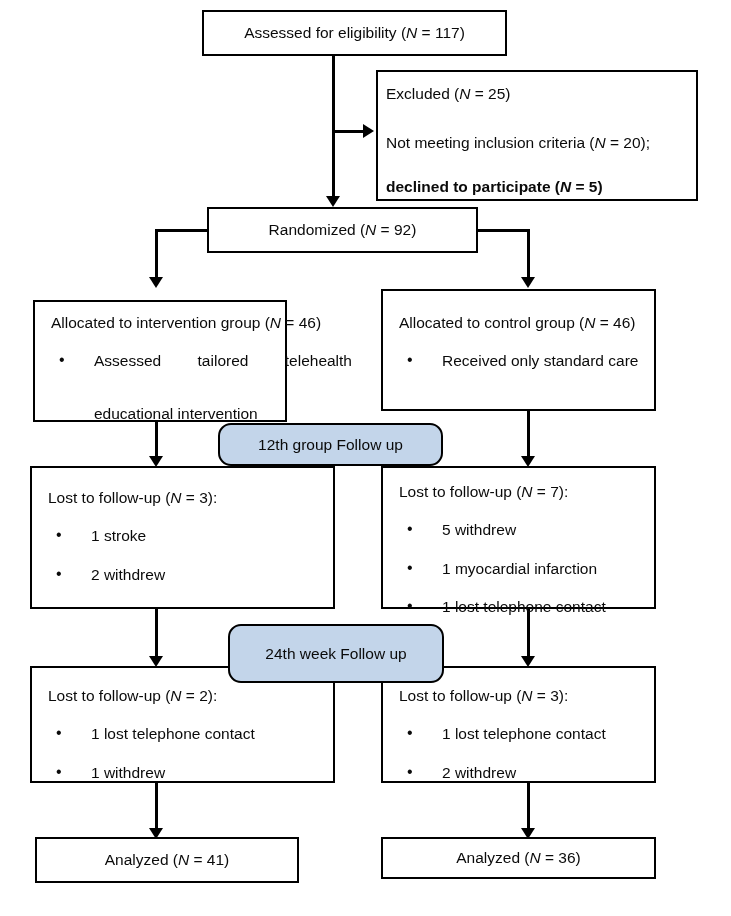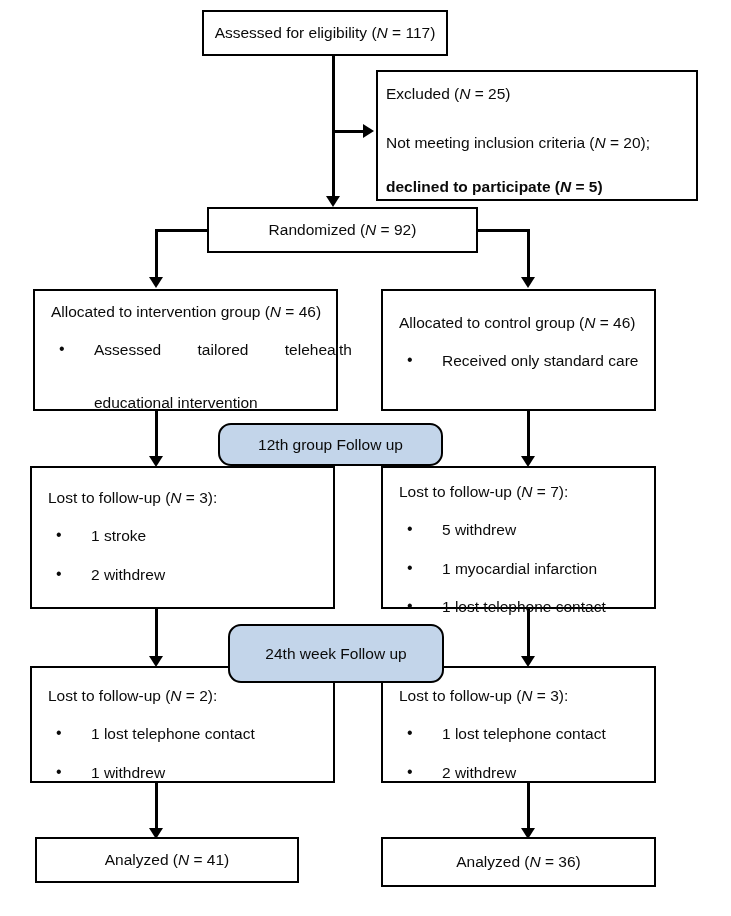--- a/index.html
+++ b/index.html
@@ -121,21 +121,21 @@
     border-bottom: 7px solid transparent;
     border-left: 11px solid #000000;
     z-index: 2;
   }
 </style>
 </head>
 <body>
 
 <div id="canvas">
 
-  <div class="box box-center" style="left:202px; top:10px; width:246px; height:46px;">
+  <div class="box box-center" style="left:202px; top:10px; width:305px; height:46px;">
     <span class="txt"><span>Assessed for eligibility (</span><span class="ital">N</span><span> = 117)</span></span>
   </div>
 
   <div class="ln vl" style="left:332px; top:56px; height:147px;"></div>
   <div class="arrow-down" style="left:326px; top:196px;"></div>
 
   <div class="ln hl" style="left:332px; top:130px; width:36px;"></div>
   <div class="arrow-right" style="left:363px; top:124px;"></div>
 
   <div class="box" style="left:376px; top:70px; width:322px; height:131px; padding:14px 8px;">
@@ -149,21 +149,21 @@
   </div>
 
   <div class="ln hl" style="left:155px; top:229px; width:55px;"></div>
   <div class="ln vl" style="left:155px; top:229px; height:51px;"></div>
   <div class="arrow-down" style="left:149px; top:277px;"></div>
 
   <div class="ln hl" style="left:475px; top:229px; width:55px;"></div>
   <div class="ln vl" style="left:527px; top:229px; height:51px;"></div>
   <div class="arrow-down" style="left:521px; top:277px;"></div>
 
-  <div class="box box-pad" style="left:33px; top:289px; width:305px; height:122px;">
+  <div class="box box-pad" style="left:33px; top:300px; width:254px; height:122px;">
     <div class="hdr"><span>Allocated to intervention group (</span><span class="ital">N</span><span> = 46)</span></div>
     <ul class="bullets">
       <li>
         <span class="justified">
           <span>Assessed</span>
           <span>tailored</span>
           <span>telehealth</span>
         </span>
       </li>
     </ul>
@@ -233,17 +233,17 @@
   <div class="ln vl" style="left:155px; top:783px; height:50px;"></div>
   <div class="arrow-down" style="left:149px; top:828px;"></div>
 
   <div class="ln vl" style="left:527px; top:783px; height:50px;"></div>
   <div class="arrow-down" style="left:521px; top:828px;"></div>
 
   <div class="box box-center" style="left:35px; top:837px; width:264px; height:46px;">
     <span class="txt"><span>Analyzed (</span><span class="ital">N</span><span> = 41)</span></span>
   </div>
 
-  <div class="box box-center" style="left:381px; top:837px; width:275px; height:50px;">
+  <div class="box box-center" style="left:381px; top:837px; width:275px; height:42px;">
     <span class="txt"><span>Analyzed (</span><span class="ital">N</span><span> = 36)</span></span>
   </div>
 
 </div>
 
 </body></html>

